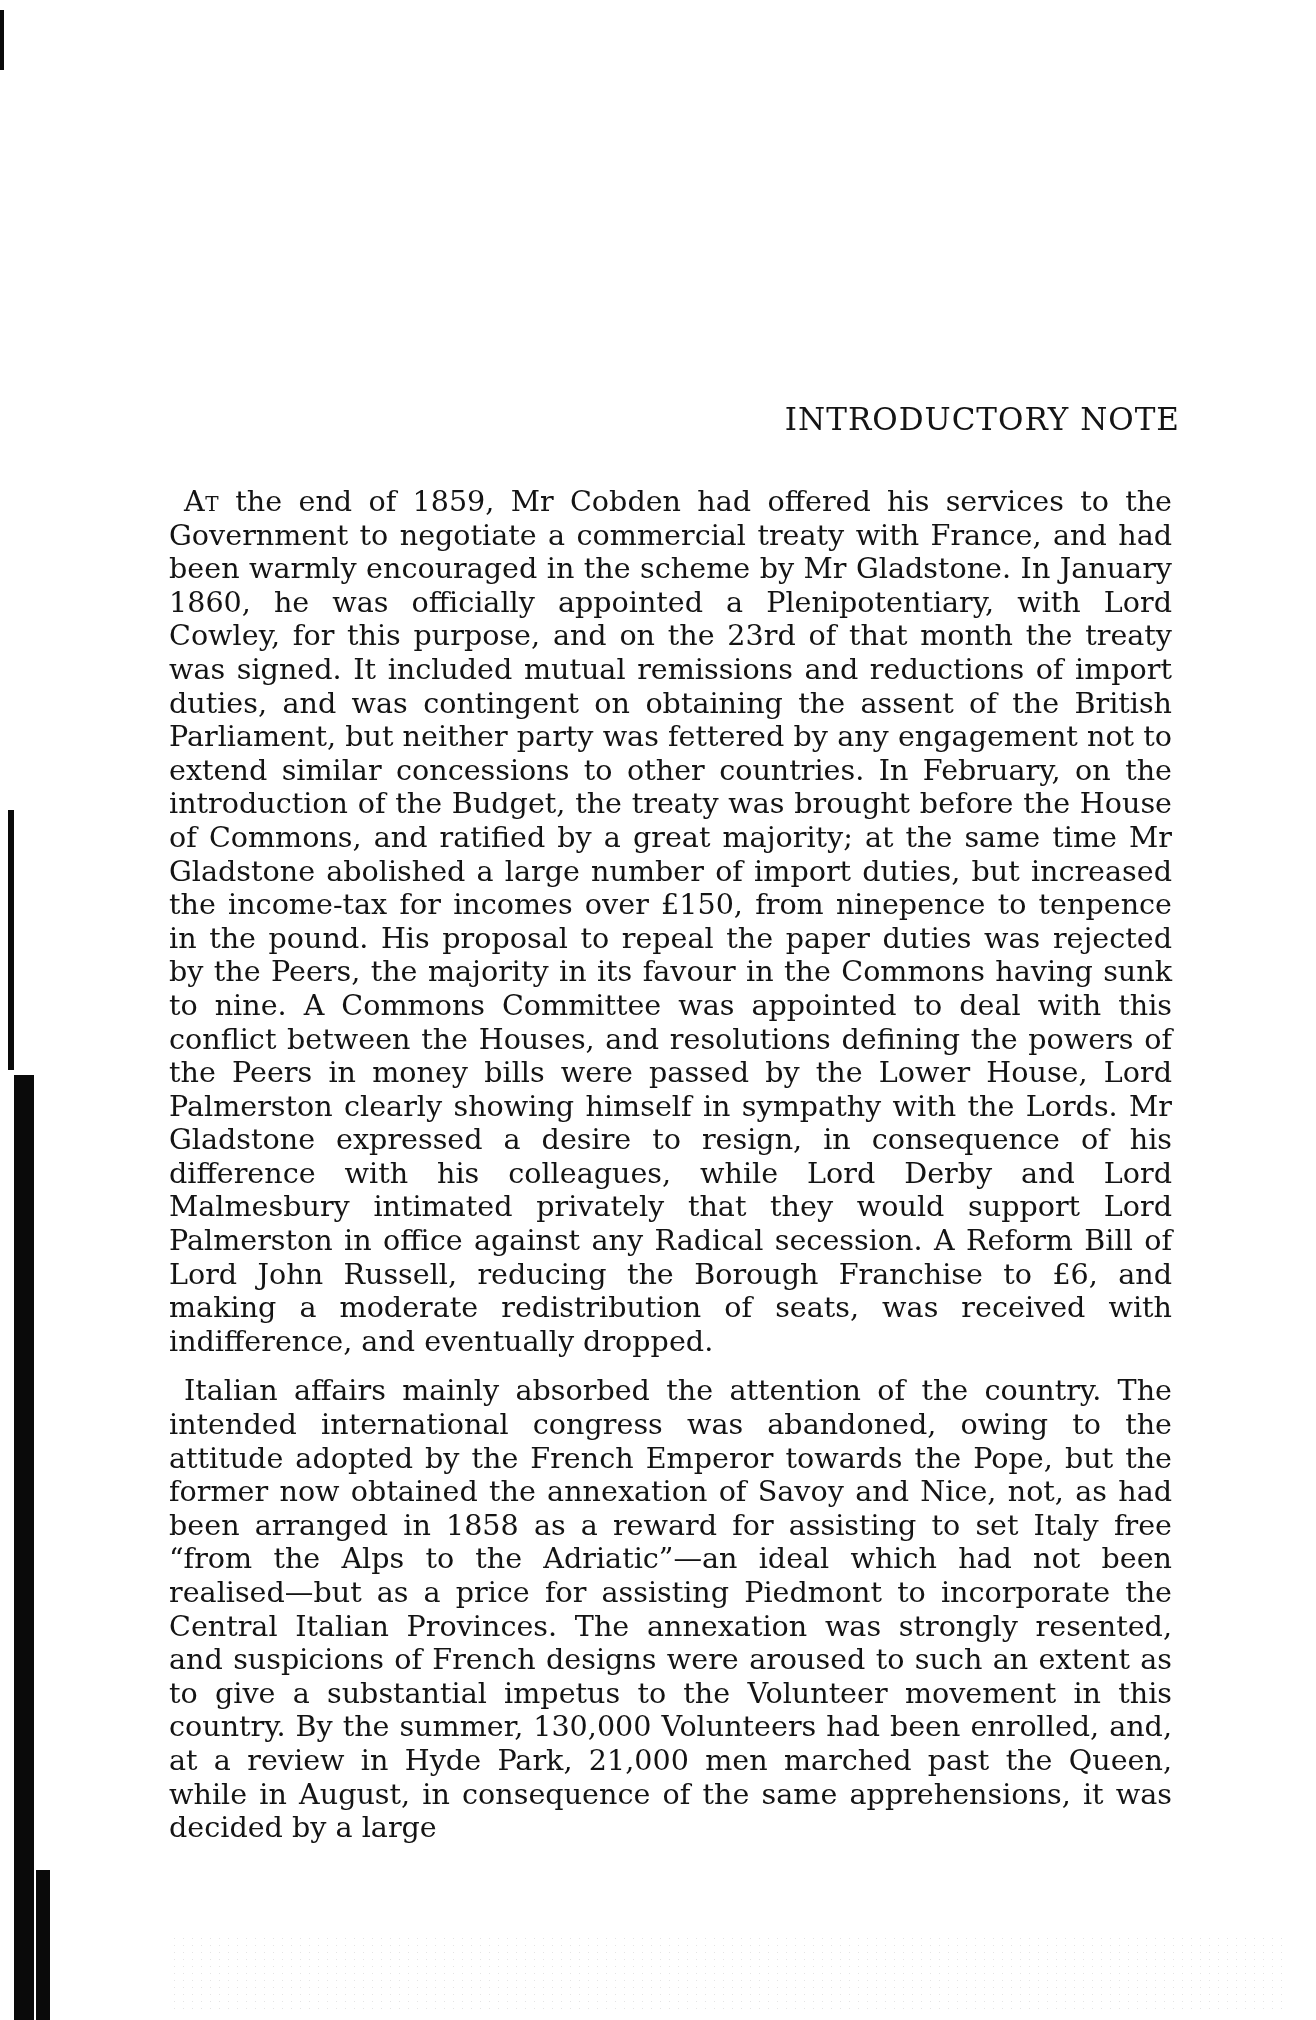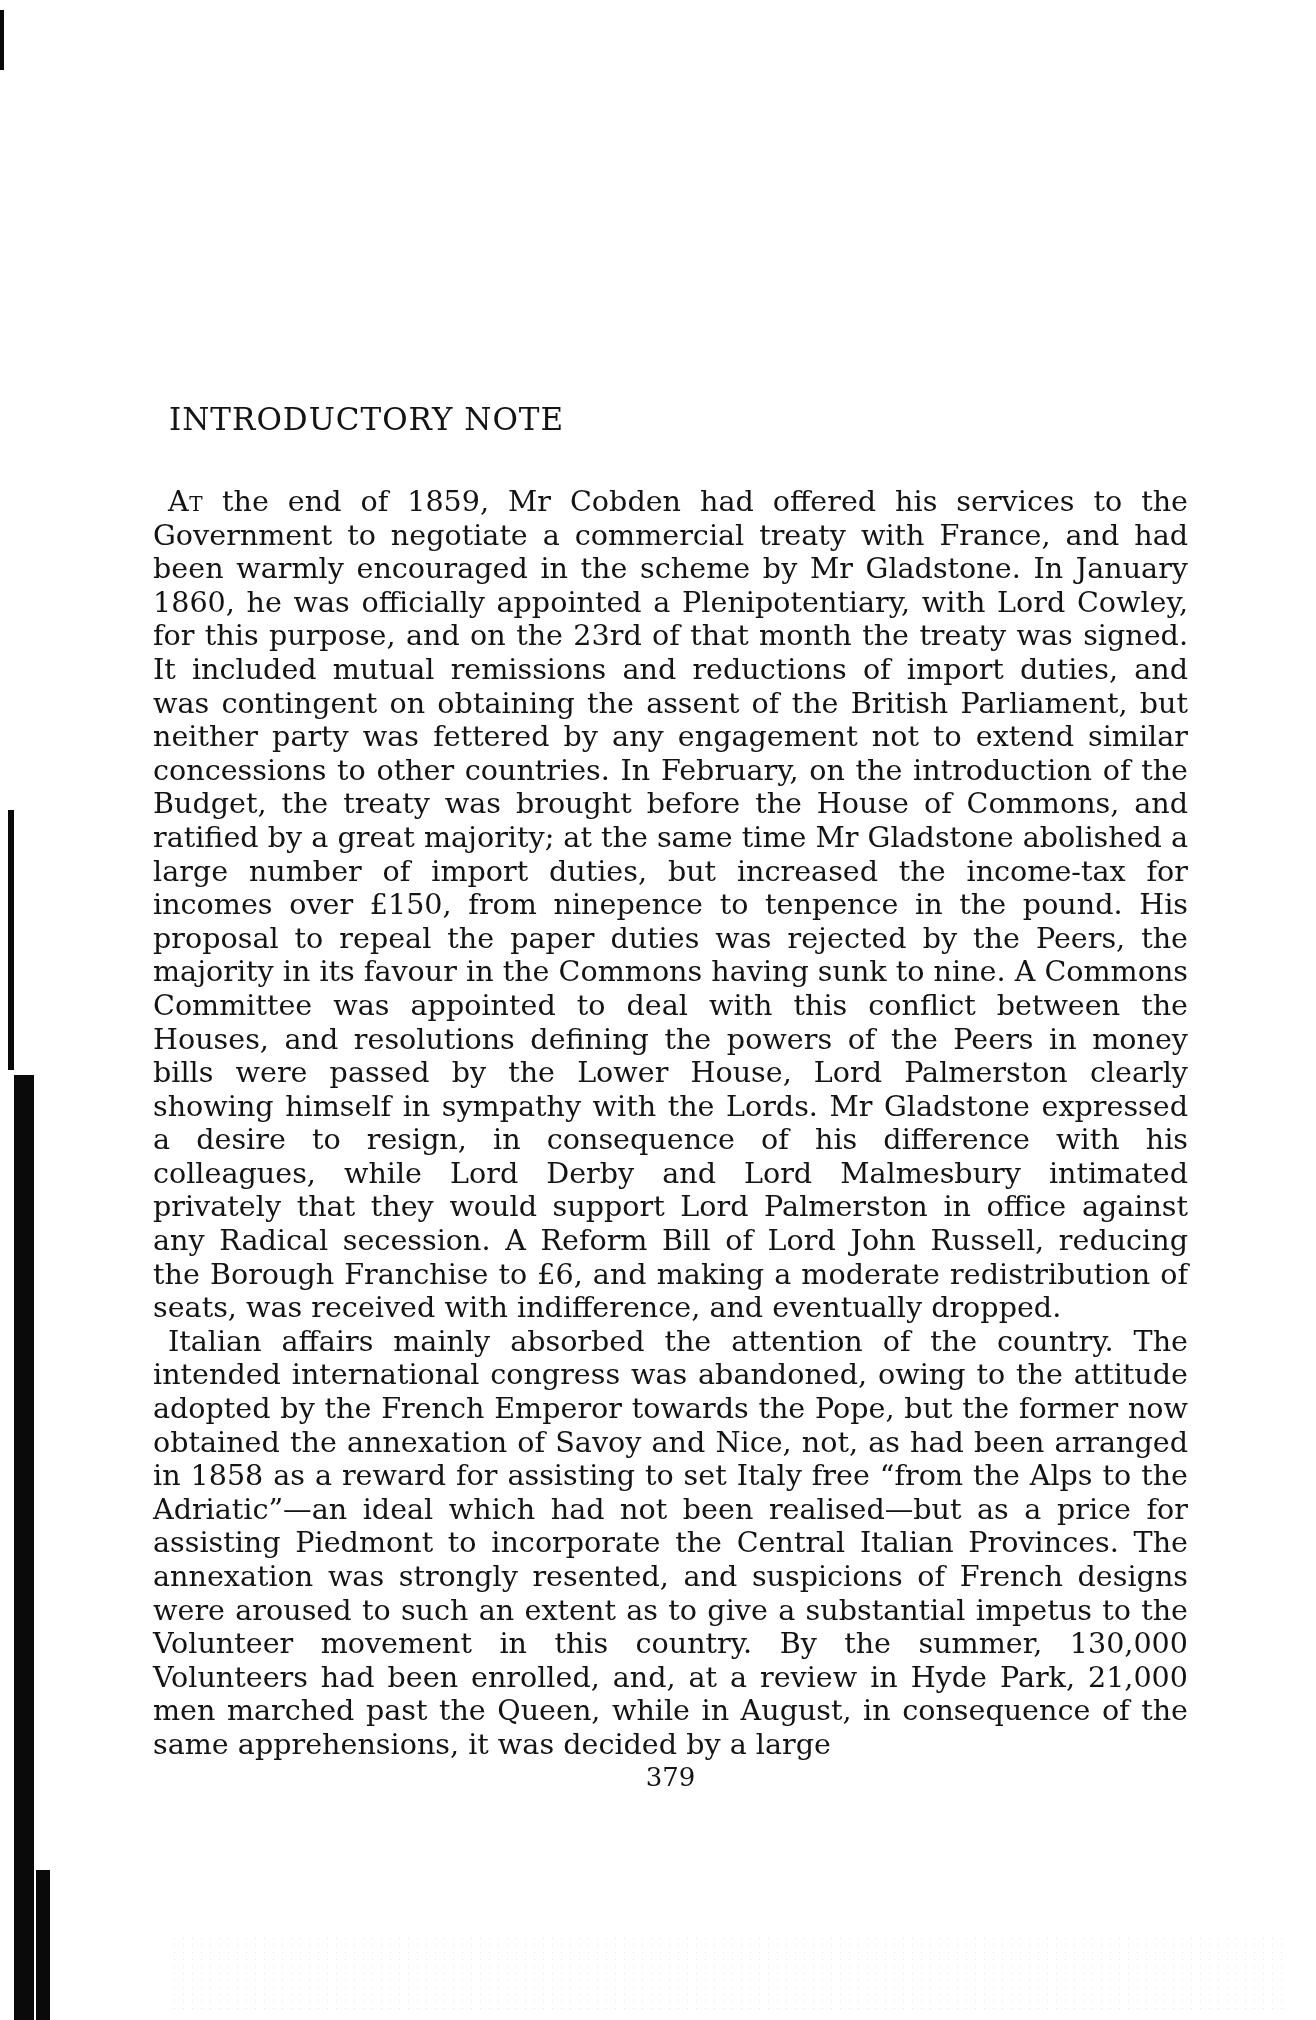--- a/index.html
+++ b/index.html
@@ -33,39 +33,39 @@
       left: 36px; top: 1870px; width: 14px; height: 150px;
     }
 
     .page {
       position: absolute;
       left: 153px;
       top: 390px;
       width: 1035px;
     }
     .heading {
-      text-align: left;
+      text-align: right;
       font-size: 31px;
       letter-spacing: 1px;
       font-weight: normal;
-      margin: 16px;
+      margin: 8px;
       line-height: 1;
     }
     .heading-1 { margin-top: 14px; }
     .heading-2 { margin-top: 38px; }
 
     .body-text {
       margin-top: 50px;
       font-size: 28.6px;
       line-height: 33.6px;
       text-align: justify;
       hyphens: none;
     }
     .para {
-      margin: 0;
+      margin: 16px;
       text-indent: 15px;
     }
     .para .smallcaps-first {
       font-variant: small-caps;
       letter-spacing: 0.5px;
     }
     .folio {
       text-align: center;
       font-size: 26px;
       margin-top: 2px;
@@ -92,14 +92,13 @@
 <div class="noise"></div>
 
 <div class="page">
   <h1 class="heading heading-1">INTRODUCTORY NOTE</h1>
 
   <div class="body-text">
     <p class="para"><span class="smallcaps-first">At</span><span> the end of 1859, Mr Cobden had offered his services to the Government to negotiate a commercial treaty with France, and had been warmly encouraged in the scheme by Mr Gladstone.  In January 1860, he was officially appointed a Plenipotentiary, with Lord Cowley, for this purpose, and on the 23rd of that month the treaty was signed.  It included mutual remissions and reductions of import duties, and was contingent on obtaining the assent of the British Parliament, but neither party was fettered by any engagement not to extend similar concessions to other countries.  In February, on the introduction of the Budget, the treaty was brought before the House of Commons, and ratified by a great majority; at the same time Mr Gladstone abolished a large number of import duties, but increased the income-tax for incomes over £150, from ninepence to tenpence in the pound.  His proposal to repeal the paper duties was rejected by the Peers, the majority in its favour in the Commons having sunk to nine.  A Commons Committee was appointed to deal with this conflict between the Houses, and resolutions defining the powers of the Peers in money bills were passed by the Lower House, Lord Palmerston clearly showing himself in sympathy with the Lords.  Mr Gladstone expressed a desire to resign, in consequence of his difference with his colleagues, while Lord Derby and Lord Malmesbury intimated privately that they would support Lord Palmerston in office against any Radical secession.  A Reform Bill of Lord John Russell, reducing the Borough Franchise to £6, and making a moderate redistribution of seats, was received with indifference, and eventually dropped.</span></p>
     <p class="para"><span>Italian affairs mainly absorbed the attention of the country.  The intended international congress was abandoned, owing to the attitude adopted by the French Emperor towards the Pope, but the former now obtained the annexation of Savoy and Nice, not, as had been arranged in 1858 as a reward for assisting to set Italy free “from the Alps to the Adriatic”—an ideal which had not been realised—but as a price for assisting Piedmont to incorporate the Central Italian Provinces.  The annexation was strongly resented, and suspicions of French designs were aroused to such an extent as to give a substantial impetus to the Volunteer movement in this country.  By the summer, 130,000 Volunteers had been enrolled, and, at a review in Hyde Park, 21,000 men marched past the Queen, while in August, in consequence of the same apprehensions, it was decided by a large</span></p>
   </div>
 
-  <div class="folio">379</div>
 </div>
 
 </body></html>

